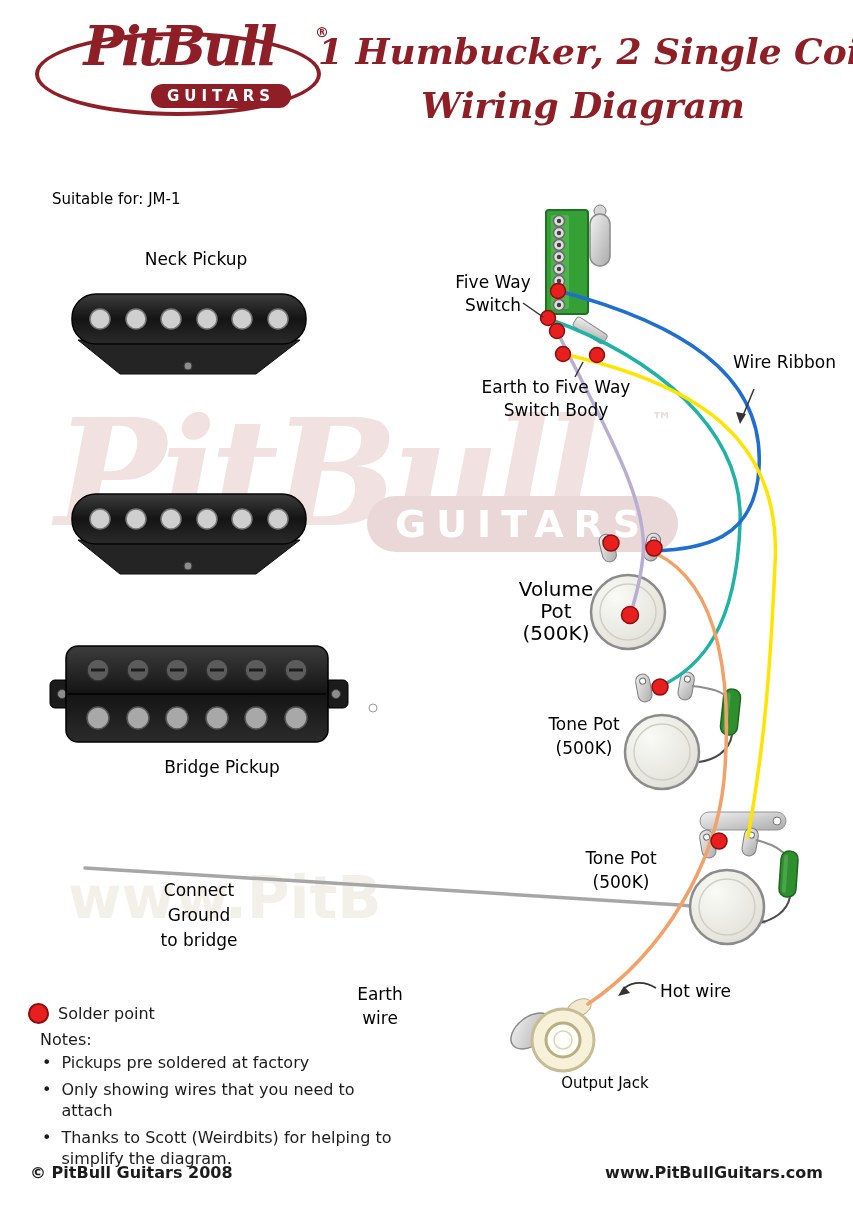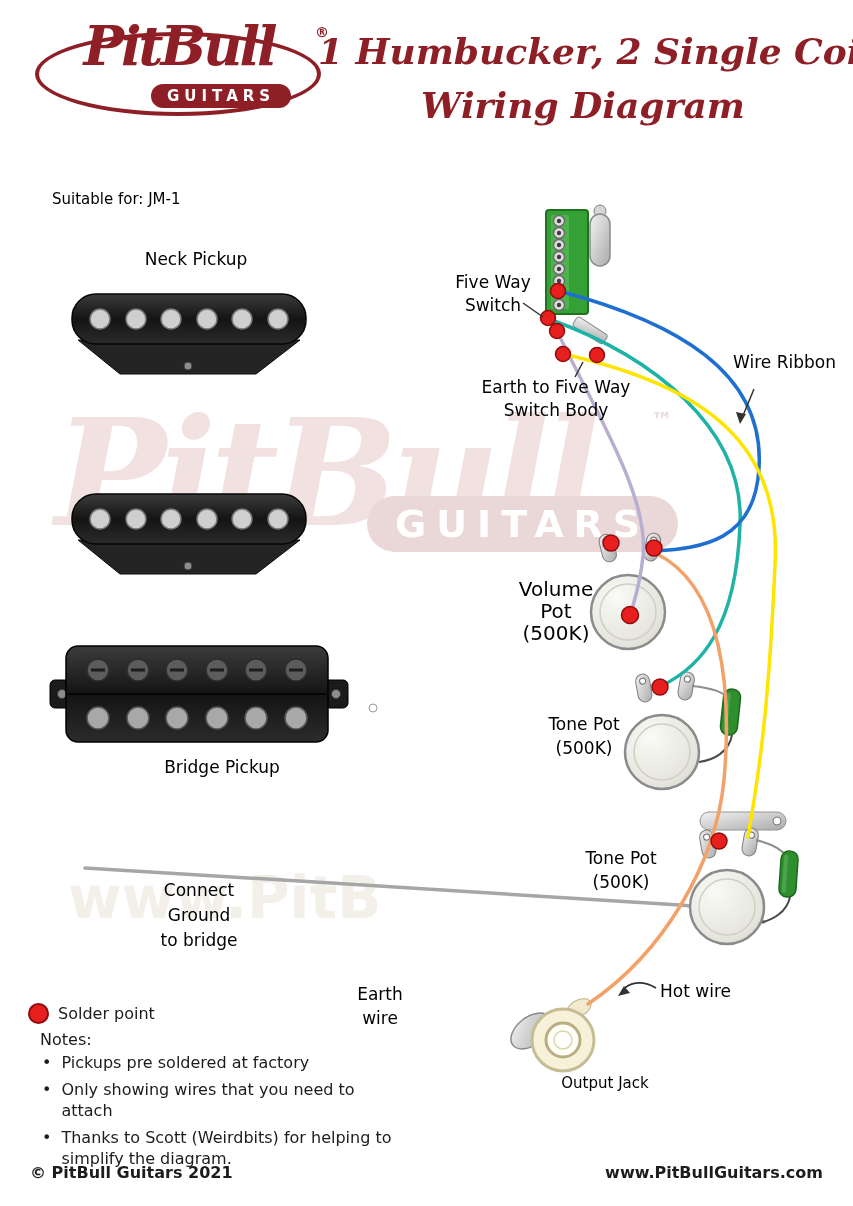--- a/index.html
+++ b/index.html
@@ -342,16 +342,16 @@
     <div class="note-item">
       <span class="note-bullet">•</span>
       <span>Only showing wires that you need to attach</span>
     </div>
     <div class="note-item">
       <span class="note-bullet">•</span>
       <span>Thanks to Scott (Weirdbits) for helping to simplify the diagram.</span>
     </div>
   </div>
 
-  <div class="footer-l">© PitBull Guitars 2021</div>
+  <div class="footer-l">© PitBull Guitars 2008</div>
   <div class="footer-r">www.PitBullGuitars.com</div>
 
 </div>
 
 </body></html>

